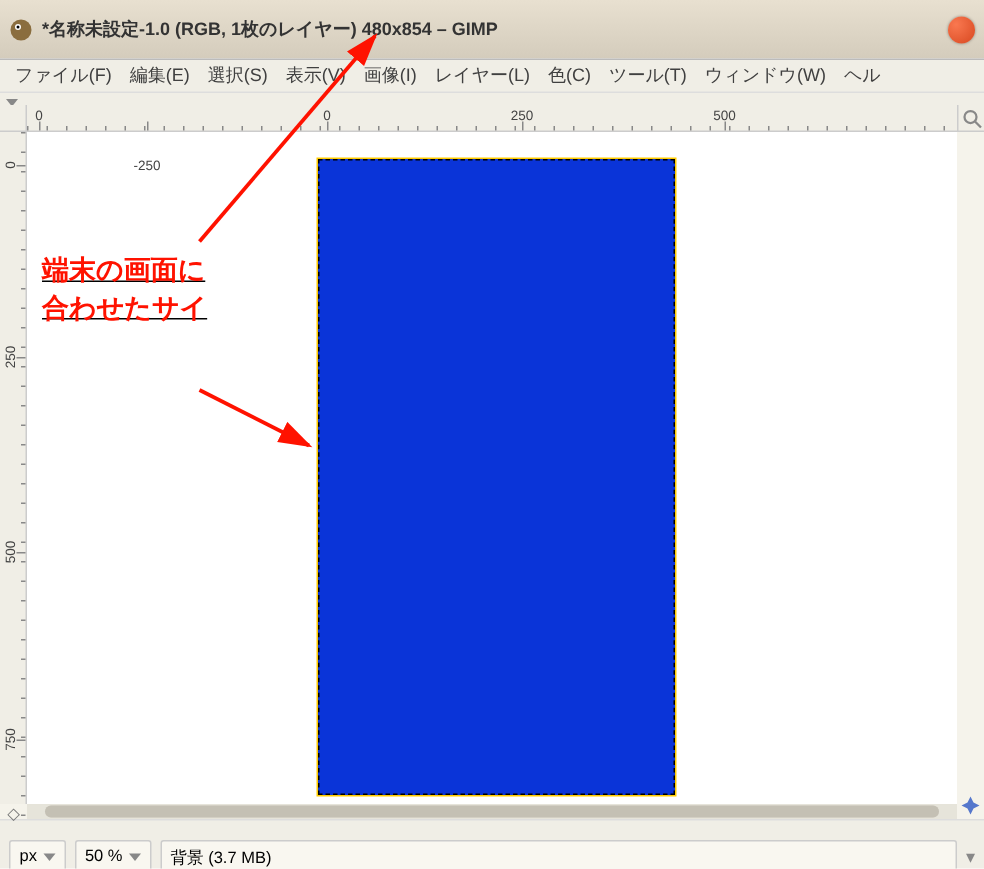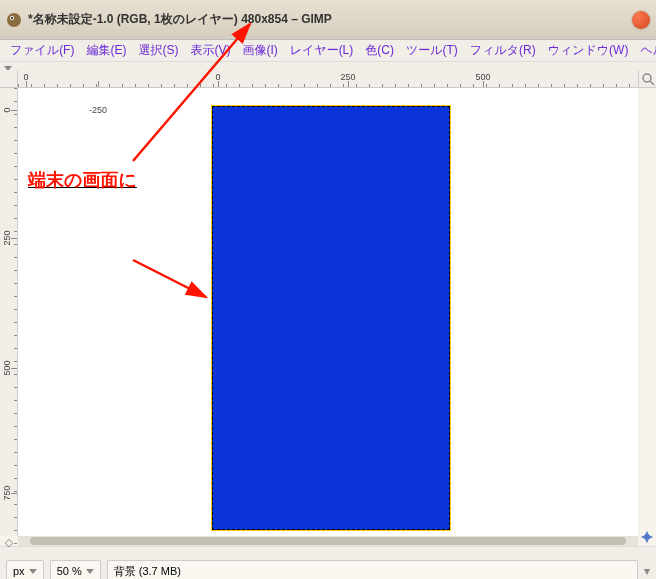--- a/index.html
+++ b/index.html
@@ -2,21 +2,21 @@
 <html><head>
 <meta charset="utf-8">
 <style>
 * { margin: 0; padding: 0; box-sizing: border-box; }
 body { font-family: sans-serif; font-size: 12px; background: #fff; width: 656px; height: 579px; overflow: hidden; position: relative; }
 .titlebar { height: 40px; background: linear-gradient(#e8e0d0, #d4ccbc); display: flex; align-items: center; padding: 0 6px; border-bottom: 1px solid #bbb; position: relative; }
 .titlebar-icon { width: 16px; height: 16px; margin-right: 6px; }
 .title { font-weight: bold; font-size: 12px; color: #333; flex: 1; }
 .close-btn { width: 18px; height: 18px; border-radius: 50%; background: radial-gradient(circle at 30% 30%, #f97850, #d84820); box-shadow: 0 0 2px rgba(0,0,0,0.4); cursor: pointer; }
 .menubar { height: 22px; background: #f0eee6; display: flex; align-items: center; padding: 0 4px; font-size: 12px; border-bottom: 1px solid #ddd; }
-.menu-item { padding: 2px 6px; cursor: pointer; color: #6d28d9; white-space: nowrap; }
+.menu-item { padding: 2px 6px; cursor: pointer; color: #404040; white-space: nowrap; }
 .toolbar-indicator { height: 8px; background: #f0eee6; }
 .gtri { display:inline-block; width:0; height:0; border-left:4px solid transparent; border-right:4px solid transparent; border-top:5px solid #888; margin:2px 4px; }
 .workspace { position: relative; background: #f5f3eb; height: 476px; }
 .ruler-corner { position:absolute; top:0; left:0; width:18px; height:18px; background:#f0eee6; border-right:1px solid #ccc; border-bottom:1px solid #ccc; z-index:3; }
 .ruler-h { position:absolute; top:0; left:18px; right:18px; height:18px; background:#f0eee6; border-bottom:1px solid #ccc; z-index:2; }
 .ruler-v { position:absolute; top:18px; left:0; width:18px; bottom:10px; background:#f0eee6; border-right:1px solid #ccc; z-index:2; }
 .corner-tr { position:absolute; top:0; right:0; width:18px; height:18px; background:#f0eee6; border-left:1px solid #ccc; border-bottom:1px solid #ccc; z-index:3; display:flex; align-items:center; justify-content:center; }
 .ruler-h .tick-label { position:absolute; top:2px; font-size:9px; color:#444; transform:translateX(-50%); }
 .ruler-h .tick-mark { position:absolute; bottom:0; width:1px; height:6px; background:#888; }
 .ruler-h .tick-mark.minor { height:3px; }
@@ -54,21 +54,20 @@
 
 <div class="menubar">
   <div class="menu-item">ファイル(F)</div>
   <div class="menu-item">編集(E)</div>
   <div class="menu-item">選択(S)</div>
   <div class="menu-item">表示(V)</div>
   <div class="menu-item">画像(I)</div>
   <div class="menu-item">レイヤー(L)</div>
   <div class="menu-item">色(C)</div>
   <div class="menu-item">ツール(T)</div>
-  <div class="menu-item">フィルタ(R)</div>
   <div class="menu-item">ウィンドウ(W)</div>
   <div class="menu-item">ヘル</div>
 </div>
 
 <div class="toolbar-indicator"><span class="gtri"></span></div>
 
 <div class="workspace">
   <div class="ruler-corner"></div>
   <div class="ruler-h" id="ruler-h">
       <div class="tick-label" style="left: 8px;">0</div>
@@ -192,20 +191,21 @@
       </div>
   </div>
   <div class="scroll-corner-br">
     <svg width="14" height="14" viewBox="0 0 14 14">
         <path d="M7 1 L9 5 L13 7 L9 9 L7 13 L5 9 L1 7 L5 5 Z" fill="#5577cc"></path>
       </svg>
   </div>
 
   <div class="annotation" style="left:28px; top:98px;text-decoration:underline;">
     <div class="anno-text">端末の画面に</div>
+    <div class="anno-text">合わせたサイ</div>
   </div>
   <svg class="arrow annotation" style="left:128px; top:185px;" width="90" height="50">
       <defs>
         <marker id="ah1" markerWidth="10" markerHeight="10" refX="8" refY="3" orient="auto">
           <path d="M0,0 L9,3 L0,6 Z" fill="#ff1200"></path>
         </marker>
       </defs>
       <line x1="5" y1="5" x2="78" y2="42" stroke="#ff1200" stroke-width="2.5" marker-end="url(#ah1)"></line>
     </svg>
   <svg class="arrow annotation" style="left:128px; top:-54px;" width="140" height="150">

